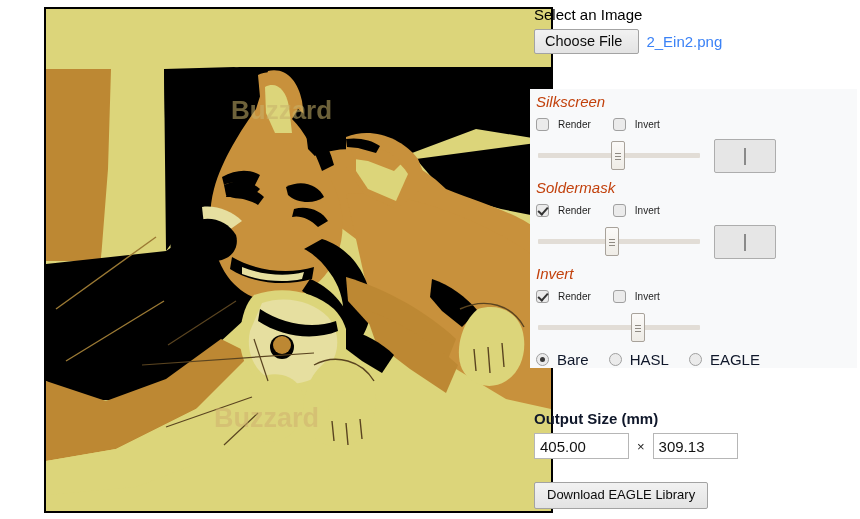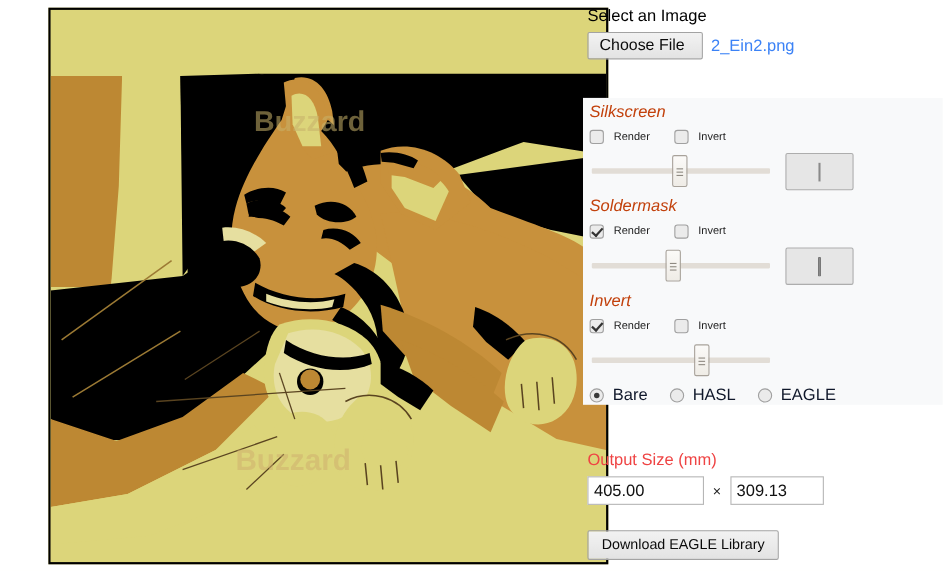--- a/index.html
+++ b/index.html
@@ -136,33 +136,33 @@
     position: absolute;
     left: 3px; top: 3px;
     width: 5px; height: 5px;
     border-radius: 50%;
     background: #3a3a3a;
   }
   .rad-text { font-size: 15px; color: #0f172a; margin-left: 8px; margin-right: 20px; }
 
   
   #output-block { position: absolute; left: 4px; top: 410px; width: 320px; }
-  #output-label { font-size: 15px; color: #ef4444; display: block; margin-bottom: 6px; }
+  #output-label { font-size: 15px; color: #0f172a; display: block; margin-bottom: 6px; font-weight: bold; }
   #size-line { display: flex; align-items: center; }
   .num-input {
     font-family: "Liberation Sans", sans-serif;
     font-size: 15px;
     color: #111111;
     border: 1px solid #b6b6b6;
     background: #ffffff;
     padding: 3px 5px;
     height: 26px;
     outline: none;
   }
-  #w-input { width: 106px; }
+  #w-input { width: 95px; }
   #h-input { width: 85px; }
   #times { font-size: 13px; color: #1d1d1d; margin: 0 8px; }
 
   #download-wrap { position: absolute; left: 4px; top: 482px; }
   #download-btn { font-size: 13px; padding: 4px 12px 5px 12px; }
 </style>
 </head>
 <body>
 
 <div id="root">

